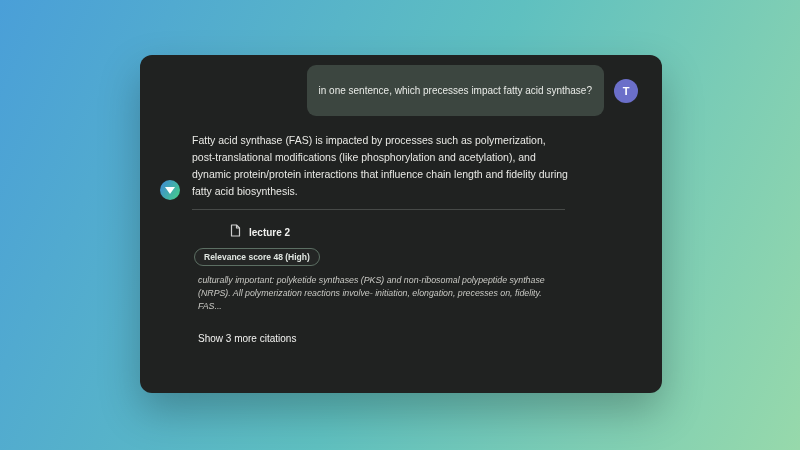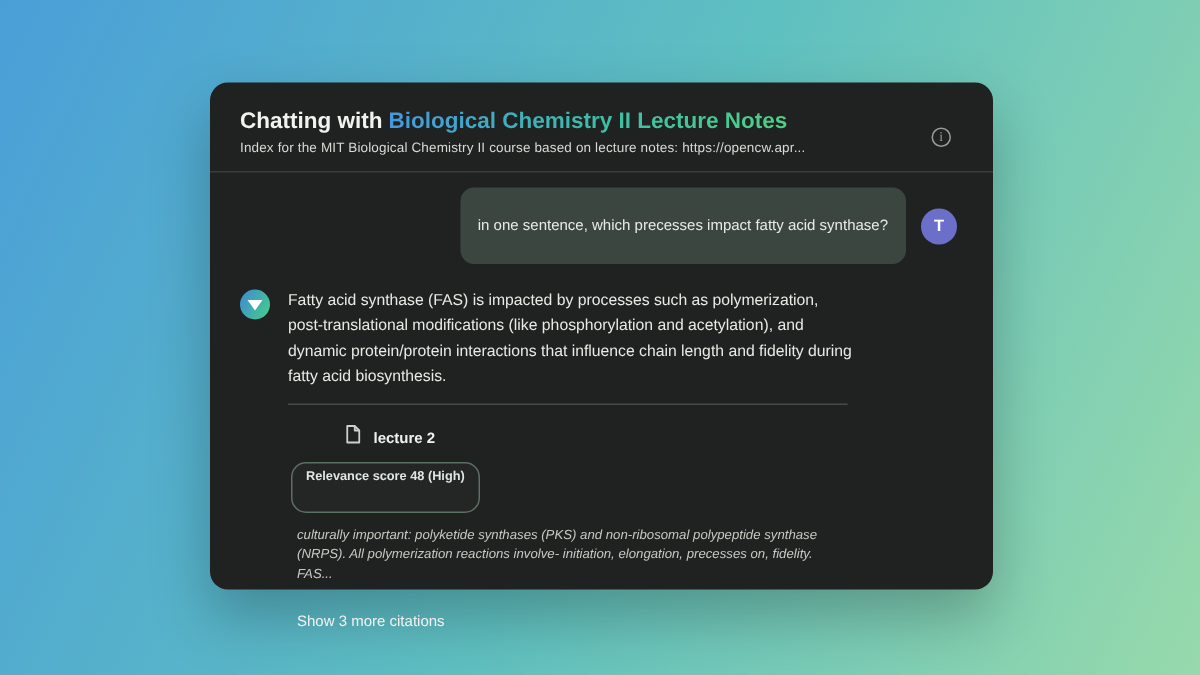--- a/index.html
+++ b/index.html
@@ -39,21 +39,21 @@
   .user-bubble {
     background:#3c4640; color:#e9ebe7; font-size:10px;
     padding:20px 12px; border-radius:9px; max-width:330px;
   }
   .user-avatar {
     width:24px; height:24px; border-radius:50%; background:#6b6fc9;
     color:#ffffff; font-size:11px; font-weight:bold;
     display:flex; align-items:center; justify-content:center; flex:0 0 auto;
   }
 
-  .assistant-row { display:flex; align-items:flex-start; gap:12px; margin-top:16px; }
+  .assistant-row { display:flex; align-items:flex-end; gap:12px; margin-top:16px; }
   .assistant-avatar {
     width:20px; height:20px; border-radius:50%; flex:0 0 auto;
     background:linear-gradient(120deg, #3f8fd0 10%, #45c98e 90%);
     display:flex; align-items:center; justify-content:center; margin-top:1px;
   }
   .funnel {
     width:0; height:0;
     border-left:5px solid transparent; border-right:5px solid transparent;
     border-top:7px solid #ffffff; margin-top:1px;
   }
@@ -65,45 +65,38 @@
     border:none; border-top:1px solid #474a48;
     margin:9px 0 0 32px; width:373px;
   }
 
   .citation { margin:13px 0 0 38px; }
   .citation-head { display:flex; align-items:center; gap:8px; cursor:pointer;margin-left:32px; }
   .citation-source { font-size:10px; font-weight:bold; color:#f0f0ee; }
   .relevance-badge {
     display:inline-block; margin:7px 0 0 -4px;
     border:1px solid #5c6f63; border-radius:10px;
-    padding:3px 9px 19px 9px; font-size:8.5px; font-weight:bold;
+    padding:3px 9px 3px 9px; font-size:8.5px; font-weight:bold;
     color:#e0e6e1; background:rgba(255,255,255,0.02);
   }
   .citation-excerpt {
     margin-top:8px; font-style:italic; font-size:8.8px;
     line-height:1.5; color:#c9c9c4; width:366px;
     font-family:"Liberation Sans", sans-serif;
   }
   .show-more {
     margin:19px 0 0 38px; font-size:10px; font-weight:normal;
     color:#f2f2f0; cursor:pointer; display:inline-block;
   }
 </style>
 </head>
 <body>
 
 <div class="card">
 
-  <div class="card-header">
-    <div class="card-title">
-      <span class="title-prefix">Chatting with</span><span class="title-highlight">Biological Chemistry II Lecture Notes</span>
-    </div>
-    <div class="card-subtitle">Index for the MIT Biological Chemistry II course based on lecture notes: https://opencw.apr...</div>
-    <div class="info-btn">i</div>
-  </div>
 
   <div class="chat-body">
 
     <div class="user-row">
       <div class="user-bubble">in one sentence, which precesses impact fatty acid synthase?</div>
       <div class="user-avatar">T</div>
     </div>
 
     <div class="assistant-row">
       <div class="assistant-avatar">

